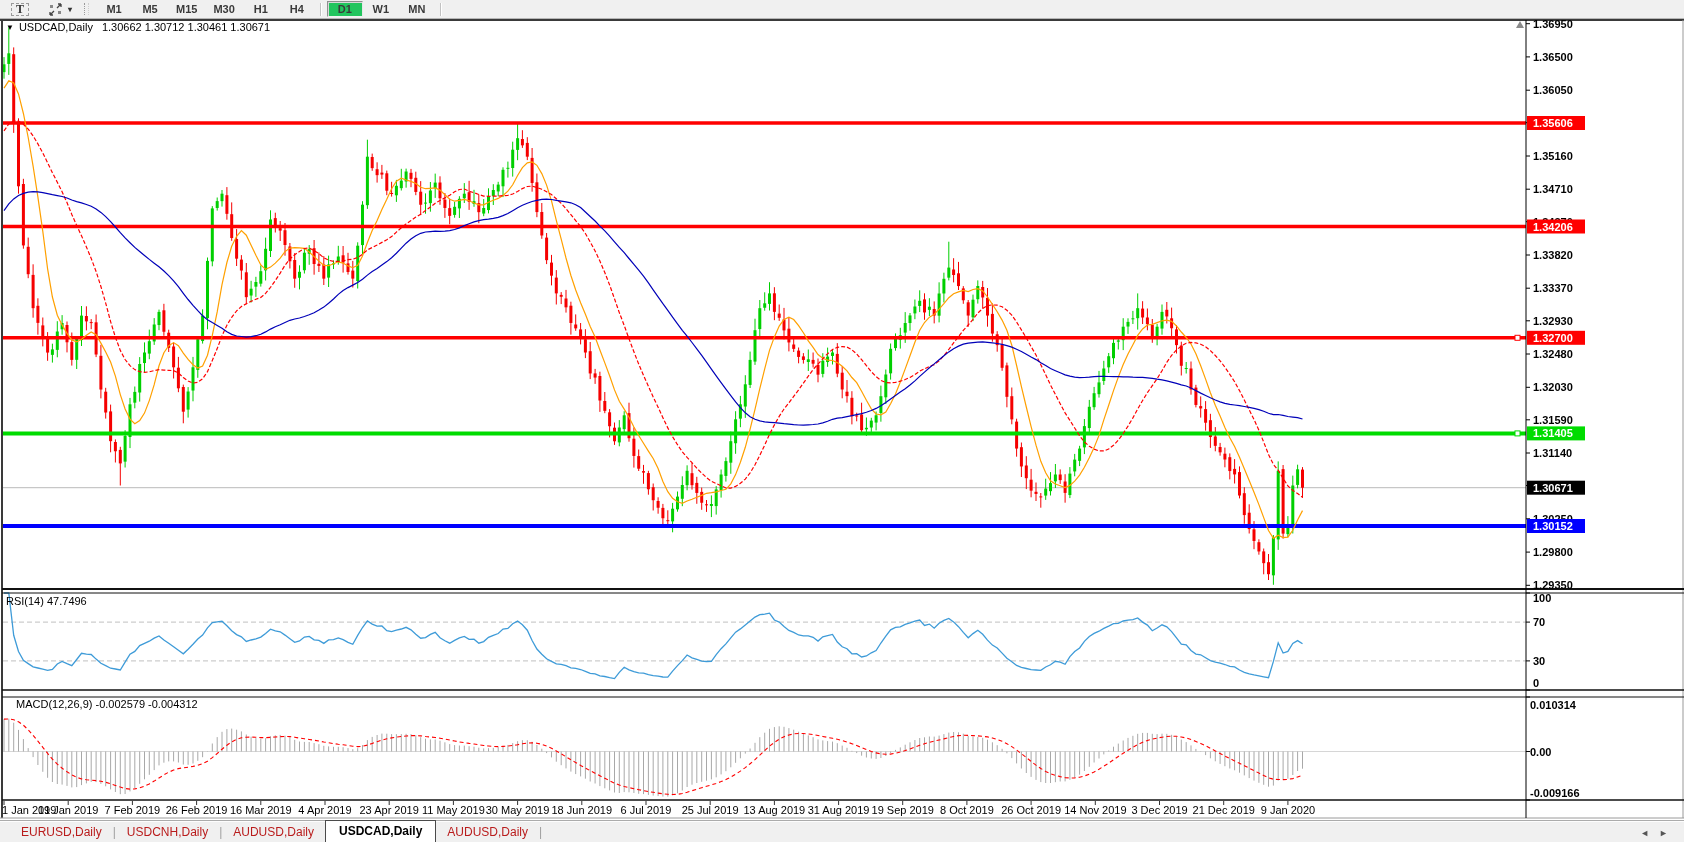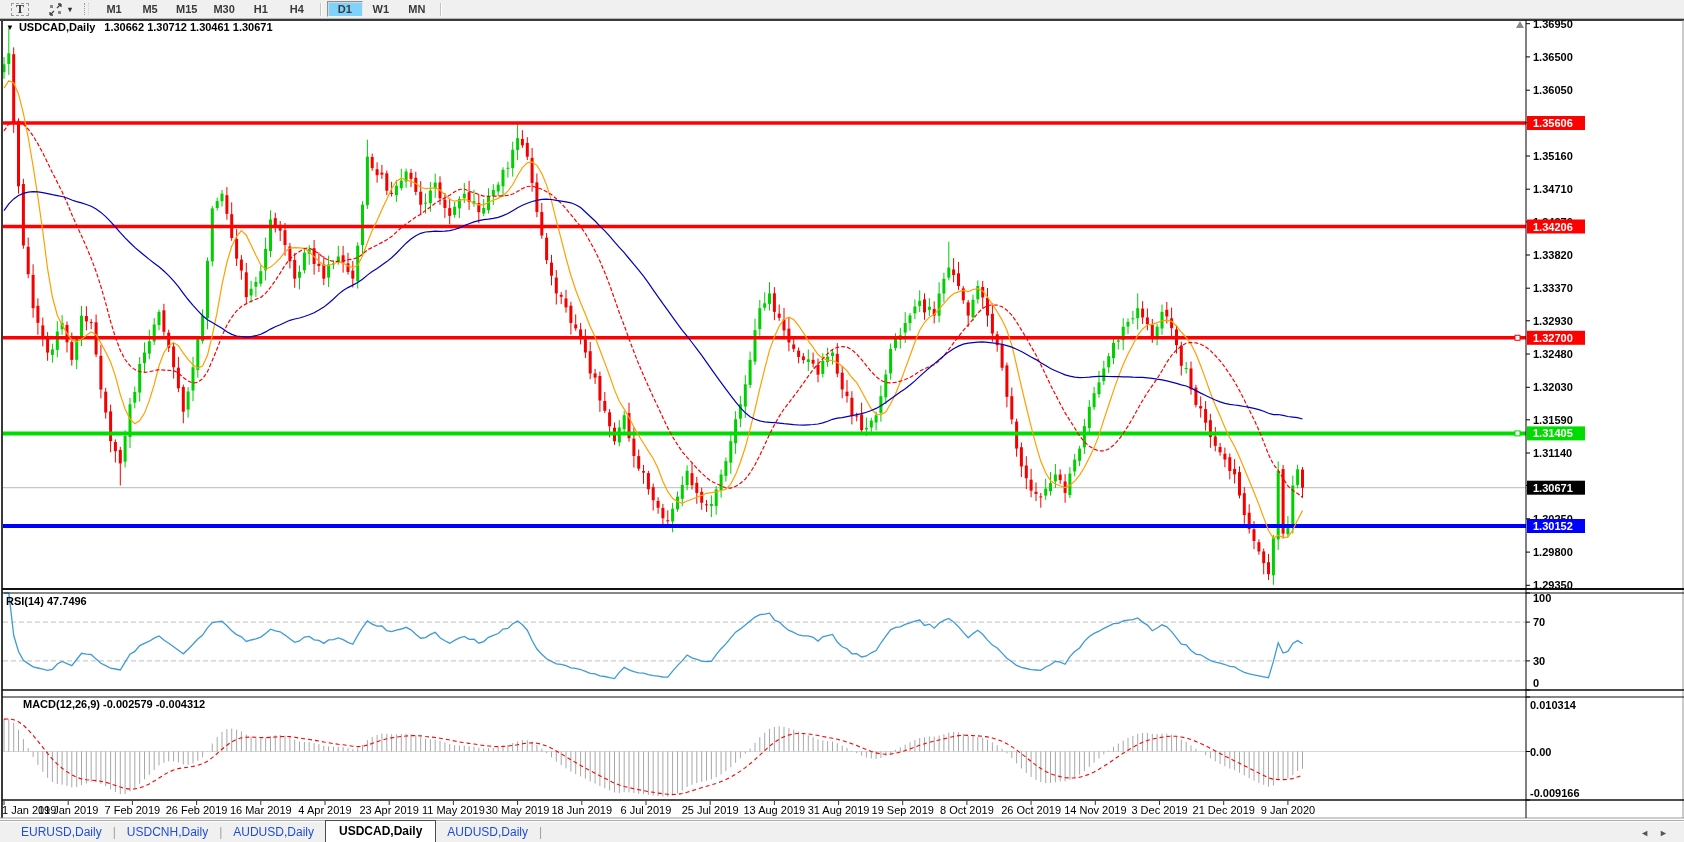--- a/index.html
+++ b/index.html
@@ -10,34 +10,34 @@
            border-bottom:1px solid #b6b6b6;display:flex;align-items:center;}
   .tbtn{height:14px;display:flex;align-items:center;justify-content:center;color:#3a3a3a;
         font-size:11px;font-weight:700;padding:0 7px;cursor:default;}
   #t-tool{margin-left:4px;font-family:"Liberation Serif",serif;font-size:12px;}
   #t-tool span{border:1px dashed #9a9a9a;padding:0 4px;line-height:11px;}
   #cursor-btn{margin-left:10px;padding:0 2px;}
   #tf-caret{font-size:8px;color:#333;padding:0 3px;}
   .grip{width:3px;height:12px;margin:0 7px 0 9px;border-left:1px dotted #9a9a9a;border-right:1px dotted #cfcfcf;}
   .vsep{width:1px;height:13px;background:#c2c2c2;border-right:1px solid #fff;margin:0 5px;}
   .tf{min-width:20px;text-align:center;border:1px solid transparent;}
-  .tf.pressed{background:#7dd3fc;border:1px solid #8f8f8f;border-bottom-color:#f2f2f2;border-right-color:#e8e8e8;
+  .tf.pressed{background:#22c55e;border:1px solid #8f8f8f;border-bottom-color:#f2f2f2;border-right-color:#e8e8e8;
               box-shadow:inset 1px 1px 0 #d8d8d8;}
   
   #chart-svg{position:absolute;left:0;top:18px;}
-  .pane-label{position:absolute;font-size:11px;font-weight:700;color:#000;white-space:pre;z-index:5;}
+  .pane-label{position:absolute;font-size:11px;font-weight:400;color:#000;white-space:pre;z-index:5;}
   #main-title{left:6px;top:21px;}
   #main-title .dd{font-size:8px;vertical-align:1px;margin-right:5px;}
   #rsi-label{left:6px;top:595px;}
-  #macd-label{left:23px;top:698px;}
+  #macd-label{left:16px;top:698px;}
   .lblgap{display:inline-block;width:9px;}
   
   #tabbar{position:absolute;left:0;top:820px;width:1684px;height:22px;background:#f0f0f0;
           border-top:1px solid #ababab;box-shadow:inset 0 1px 0 #fdfdfd;display:flex;align-items:flex-end;}
-  .tab{font-size:12px;color:#1d4ed8;padding:3px 11px 4px 11px;cursor:default;white-space:nowrap;}
+  .tab{font-size:12px;color:#b91c1c;padding:3px 11px 4px 11px;cursor:default;white-space:nowrap;}
   .tab.active{background:#ffffff;border:1px solid #4a4a4a;border-bottom:none;color:#000;font-weight:700;
               padding:3px 13px 5px 13px;margin-bottom:0;}
   .tabsep{color:#9f9f9f;font-size:12px;padding-bottom:4px;}
   #tab-nav{position:absolute;right:6px;bottom:5px;color:#555;font-size:9px;letter-spacing:10px;}
   #tab-nav span{cursor:default;}
 </style>
 </head>
 <body>
 
 <div id="app">

